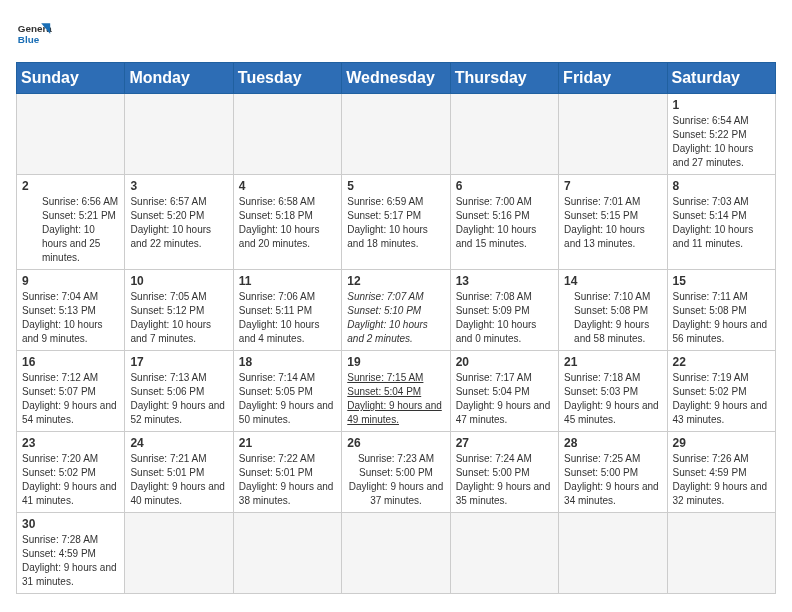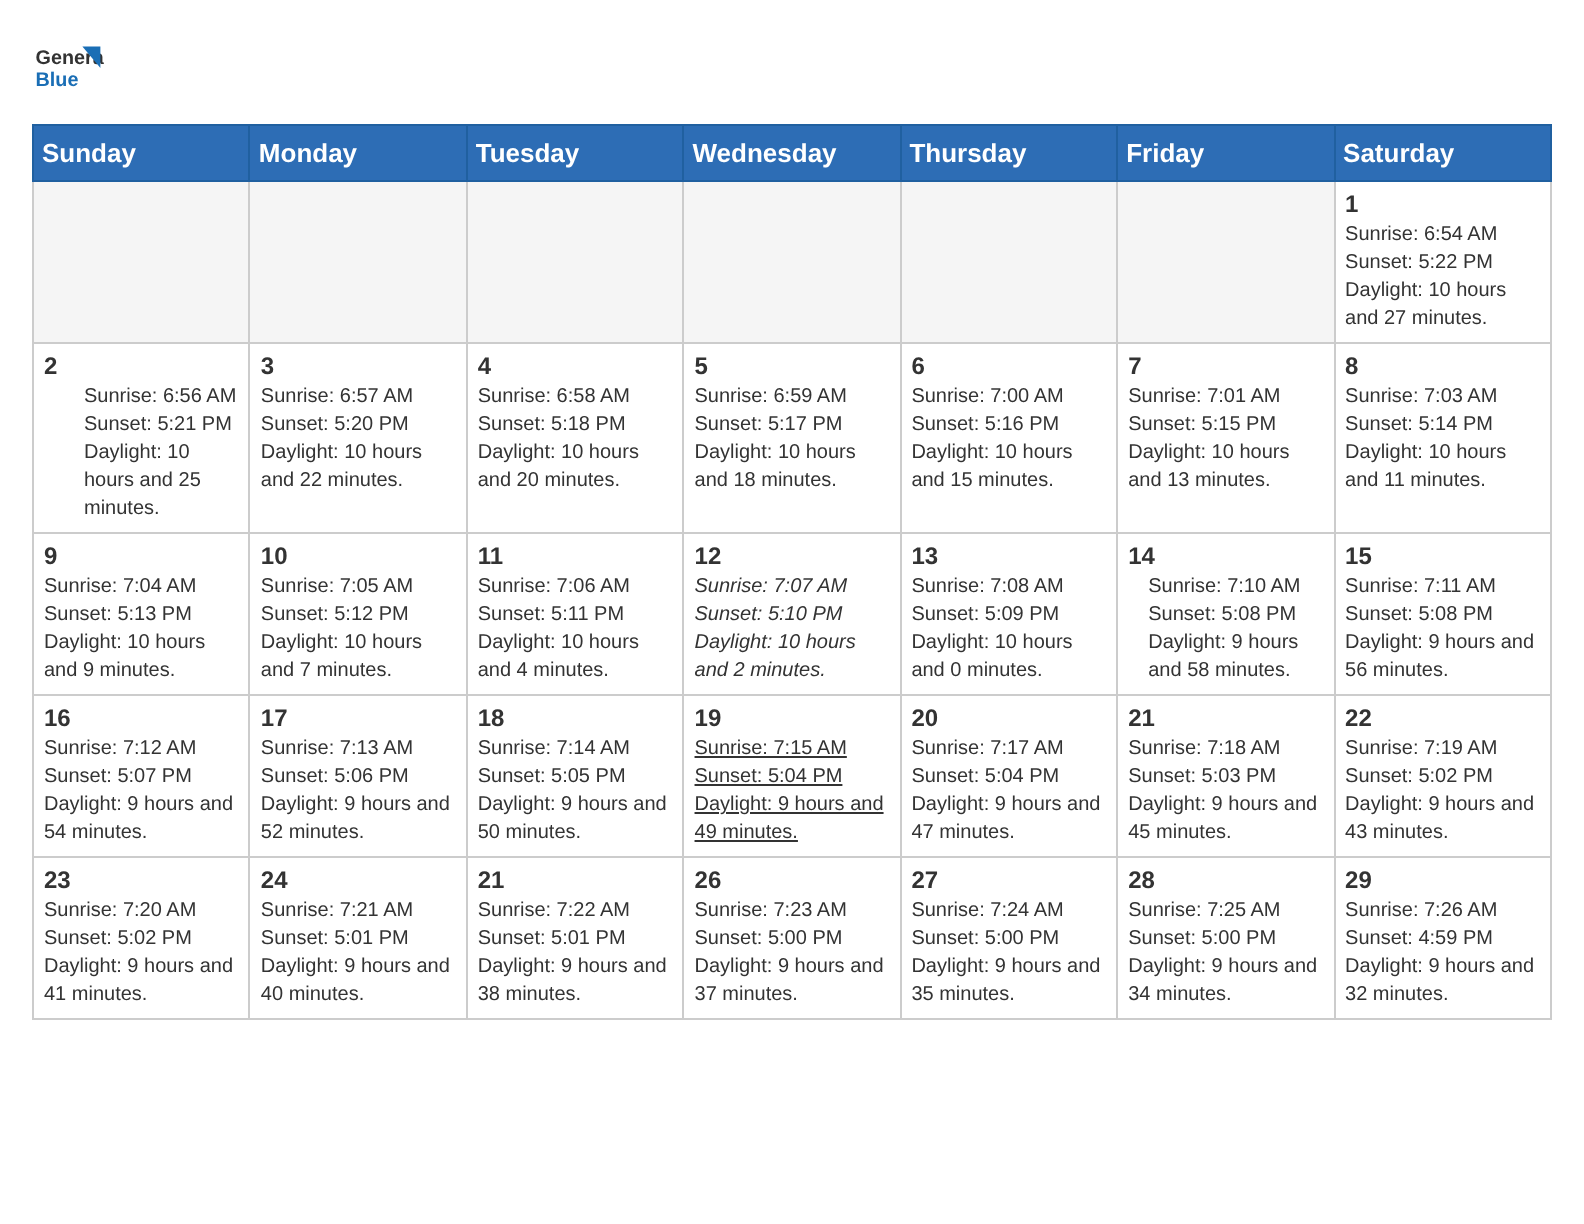--- a/index.html
+++ b/index.html
@@ -39,21 +39,21 @@
     }
     .calendar {
       width: 100%;
       border-collapse: collapse;
       border: 1px solid #ccc;
     }
     .calendar th {
       background: #2d6db5;
       color: #fff;
       padding: 6px 4px;
-      font-size: 13px;
+      font-size: 16px;
       font-weight: bold;
       text-align: left;
       border: 1px solid #2060a0;
     }
     .calendar td {
       border: 1px solid #ccc;
       vertical-align: top;
       padding: 4px 5px;
       width: calc(100% / 7);
       min-height: 80px;
@@ -266,21 +266,21 @@
 Daylight: 9 hours and 40 minutes.</div>
         </td>
         <td>
           <span class="day-number">21</span>
           <div class="day-info" style="white-space: pre-line;">Sunrise: 7:22 AM
 Sunset: 5:01 PM
 Daylight: 9 hours and 38 minutes.</div>
         </td>
         <td>
           <span class="day-number">26</span>
-          <div class="day-info" style="white-space: pre-line;">Sunrise: 7:23 AM
+          <div class="day-info" style="white-space: pre-line; text-align: center;">Sunrise: 7:23 AM
 Sunset: 5:00 PM
 Daylight: 9 hours and 37 minutes.</div>
         </td>
         <td>
           <span class="day-number">27</span>
           <div class="day-info" style="white-space: pre-line;">Sunrise: 7:24 AM
 Sunset: 5:00 PM
 Daylight: 9 hours and 35 minutes.</div>
         </td>
         <td>
@@ -289,14 +289,28 @@
 Sunset: 5:00 PM
 Daylight: 9 hours and 34 minutes.</div>
         </td>
         <td>
           <span class="day-number">29</span>
           <div class="day-info" style="white-space: pre-line;">Sunrise: 7:26 AM
 Sunset: 4:59 PM
 Daylight: 9 hours and 32 minutes.</div>
         </td>
       </tr>
+      <tr>
+        <td>
+          <span class="day-number">30</span>
+          <div class="day-info" style="white-space: pre-line;">Sunrise: 7:28 AM
+Sunset: 4:59 PM
+Daylight: 9 hours and 31 minutes.</div>
+        </td>
+        <td class="empty"></td>
+        <td class="empty"></td>
+        <td class="empty"></td>
+        <td class="empty"></td>
+        <td class="empty"></td>
+        <td class="empty"></td>
+      </tr>
     </tbody>
 </table>
 
 </body></html>

